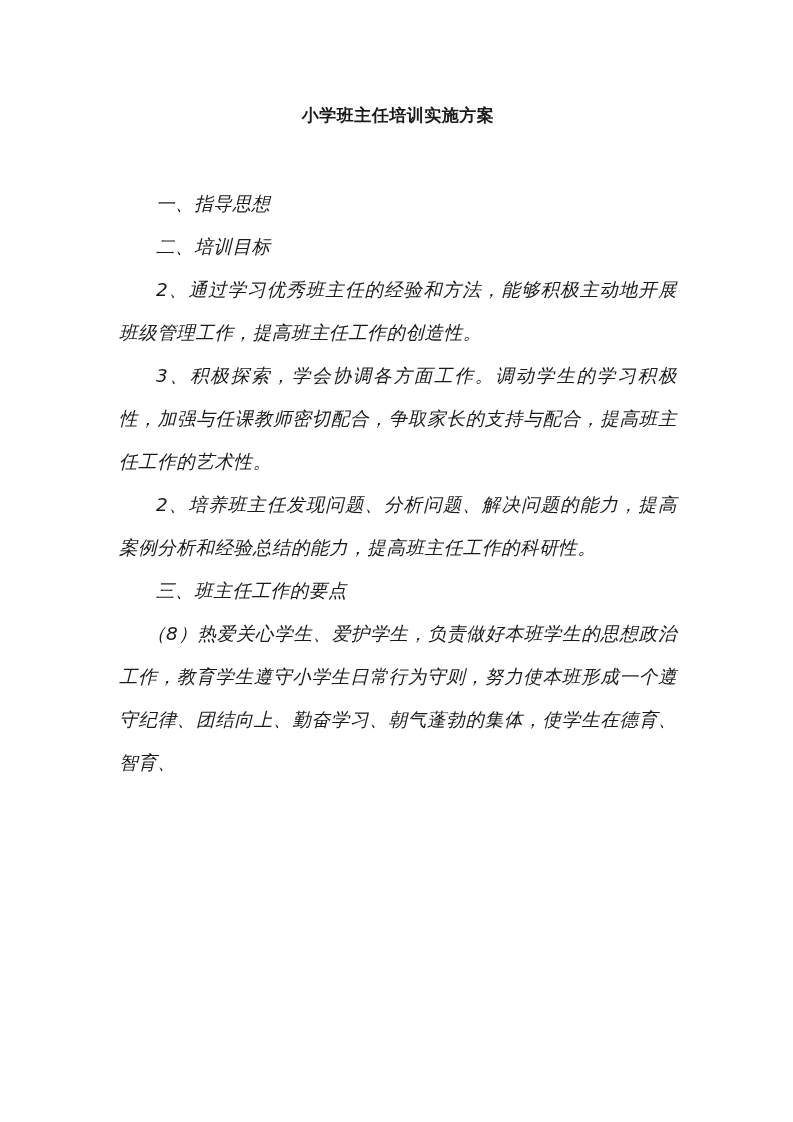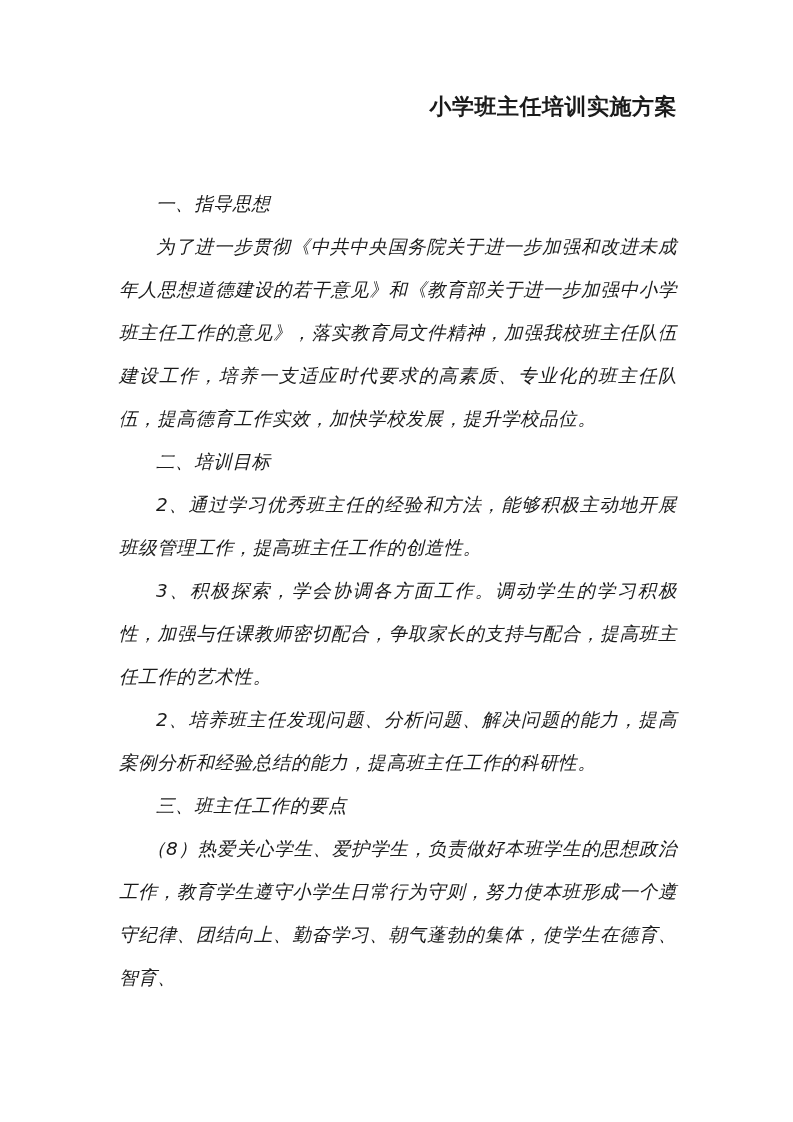--- a/index.html
+++ b/index.html
@@ -3,40 +3,39 @@
 <meta charset="utf-8">
 <style>
   html, body { margin: 0; padding: 0; background: #ffffff; }
   body { width: 793px; height: 1122px; position: relative; overflow: hidden; }
   .page {
     position: absolute; left: 119px; top: 0; width: 558px;
     font-family: "DejaVu Sans", "Liberation Sans", sans-serif;
     color: #1a1a1a;
   }
   .title {
-    position: absolute; top: 92px; left: 0; width: 558px;
-    text-align: right; font-size: 22px; font-weight: bold; letter-spacing: 0.5px;
+    position: absolute; top: 104px; left: 0; width: 558px;
+    text-align: center; font-size: 17px; font-weight: bold; letter-spacing: 0.5px;
   }
   .body {
     position: absolute; top: 182px; left: 0; width: 558px;
     font-size: 18.5px; line-height: 43px; text-align: justify;
     letter-spacing: 0.6px;
   }
   .p { margin: 0; text-indent: 2em; font-style: italic; }
   .p.heading { text-indent: 2em; }
   .p.paren { text-indent: 1.5em; }
 </style>
 </head>
 <body>
 
 <div class="page">
   <div class="title">小学班主任培训实施方案</div>
   <div class="body">
     <p class="p heading">一、指导思想</p>
-    <p class="p">为了进一步贯彻《中共中央国务院关于进一步加强和改进未成年人思想道德建设的若干意见》和《教育部关于进一步加强中小学班主任工作的意见》，落实教育局文件精神，加强我校班主任队伍建设工作，培养一支适应时代要求的高素质、专业化的班主任队伍，提高德育工作实效，加快学校发展，提升学校品位。</p>
     <p class="p heading">二、培训目标</p>
     <p class="p">2、通过学习优秀班主任的经验和方法，能够积极主动地开展班级管理工作，提高班主任工作的创造性。</p>
     <p class="p">3、积极探索，学会协调各方面工作。调动学生的学习积极性，加强与任课教师密切配合，争取家长的支持与配合，提高班主任工作的艺术性。</p>
     <p class="p">2、培养班主任发现问题、分析问题、解决问题的能力，提高案例分析和经验总结的能力，提高班主任工作的科研性。</p>
     <p class="p heading">三、班主任工作的要点</p>
     <p class="p paren">（8）热爱关心学生、爱护学生，负责做好本班学生的思想政治工作，教育学生遵守小学生日常行为守则，努力使本班形成一个遵守纪律、团结向上、勤奋学习、朝气蓬勃的集体，使学生在德育、智育、</p>
   </div>
 </div>
 
 </body></html>

